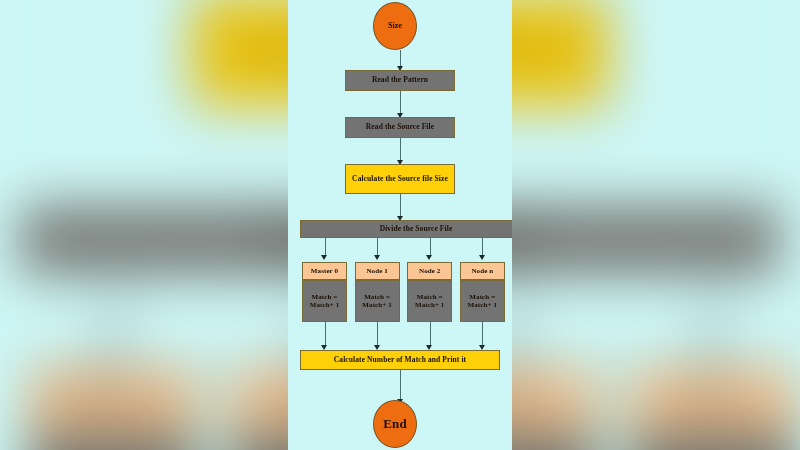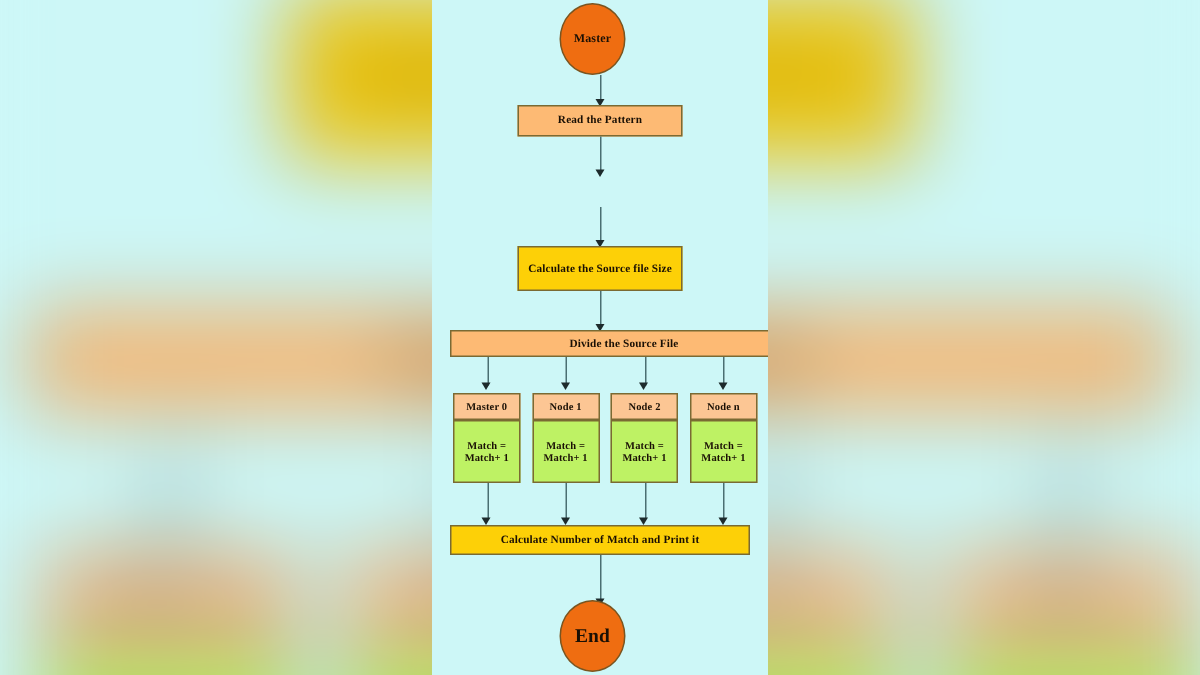--- a/index.html
+++ b/index.html
@@ -65,24 +65,24 @@
     color: #1a1005;
     font-weight: bold;
     line-height: 1.15;
     letter-spacing: 0.1px;
   }
   .terminal {
     border-radius: 50%;
     background: #ef6d11;
     border: 1px solid #7a5520;
   }
-  .process-orange { background: #fdba74; }
+  .process-orange { background: #737373; }
   .process-yellow { background: #fdd007; }
   .node-head { background: #fcc694; }
-  .node-body { background: #bef264; }
+  .node-body { background: #737373; }
 
   .conn {
     position: absolute;
     background: #4a6f72;
   }
   .conn-v { width: 1px; }
   .arrow {
     position: absolute;
     width: 0; height: 0;
     border-left: 3.5px solid transparent;
@@ -117,26 +117,27 @@
           <div class="conn conn-v" style="left: 194.3px; top: 238px; height: 19px;"></div>
           <div class="arrow" style="left: 190.8px; top: 255px;"></div>
           <div class="node node-head" style="left: 171.8px; top: 262px; width: 45px; height: 18px; font-size: 7px;">Node n</div>
           <div class="node node-body" style="left: 171.8px; top: 280px; width: 45px; height: 42px; font-size: 7px; padding: 0px 4px;">Match = Match+ 1</div>
         </div>
     </div>
   </div>
 
   <div id="panel">
     <div class="canvas">
-        <div class="node terminal" style="left: 85px; top: 2px; width: 44px; height: 48px; font-size: 8px;">Master</div>
+        <div class="node terminal" style="left: 85px; top: 2px; width: 44px; height: 48px; font-size: 8px;">Size</div>
         <div class="conn conn-v" style="left: 112px; top: 50px; height: 19px;"></div>
         <div class="arrow" style="left: 108.5px; top: 66px;"></div>
         <div class="node process-orange" style="left: 57px; top: 70px; width: 110px; height: 21px; font-size: 7.5px;">Read the Pattern</div>
         <div class="conn conn-v" style="left: 112px; top: 91px; height: 25px;"></div>
         <div class="arrow" style="left: 108.5px; top: 113px;"></div>
+        <div class="node process-orange" style="left: 57px; top: 117px; width: 110px; height: 21px; font-size: 7.5px;">Read the Source File</div>
         <div class="conn conn-v" style="left: 112px; top: 138px; height: 25px;"></div>
         <div class="arrow" style="left: 108.5px; top: 160px;"></div>
         <div class="node process-yellow" style="left: 57px; top: 164px; width: 110px; height: 30px; font-size: 7.5px; padding: 0px 2px;">Calculate the Source file Size</div>
         <div class="conn conn-v" style="left: 112px; top: 194px; height: 25px;"></div>
         <div class="arrow" style="left: 108.5px; top: 216px;"></div>
         <div class="node process-orange" style="left: 12px; top: 220px; width: 232px; height: 18px; font-size: 7.5px;">Divide the Source File</div>
         <div class="conn conn-v" style="left: 36.5px; top: 238px; height: 19px;"></div>
         <div class="arrow" style="left: 33px; top: 255px;"></div>
         <div class="node node-head" style="left: 14px; top: 262px; width: 45px; height: 18px; font-size: 7px;">Master 0</div>
         <div class="node node-body" style="left: 14px; top: 280px; width: 45px; height: 42px; font-size: 7px; padding: 0px 4px;">Match = Match+ 1</div>

